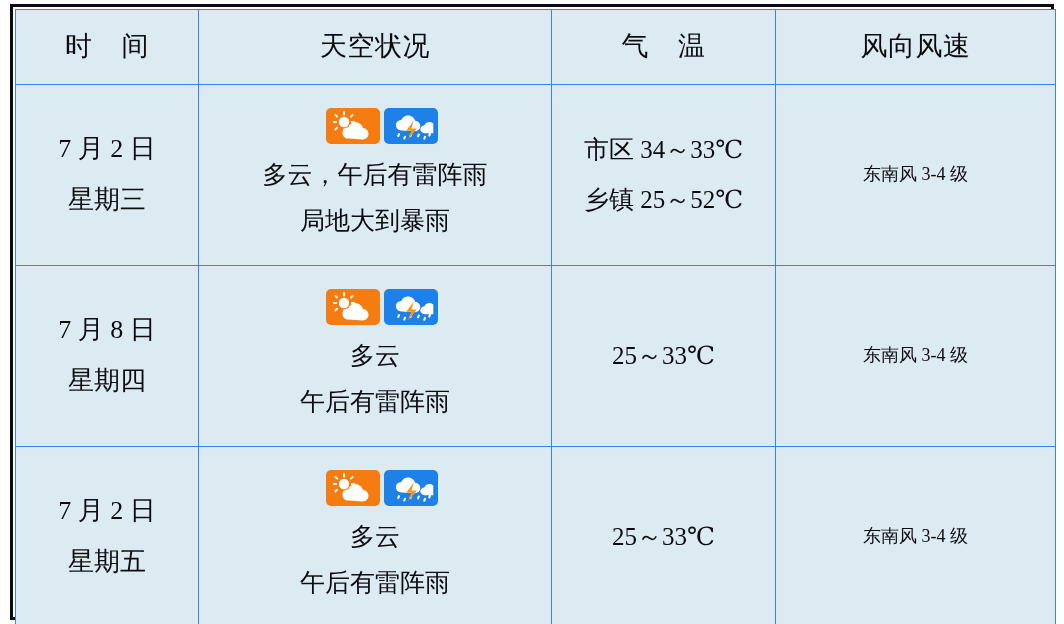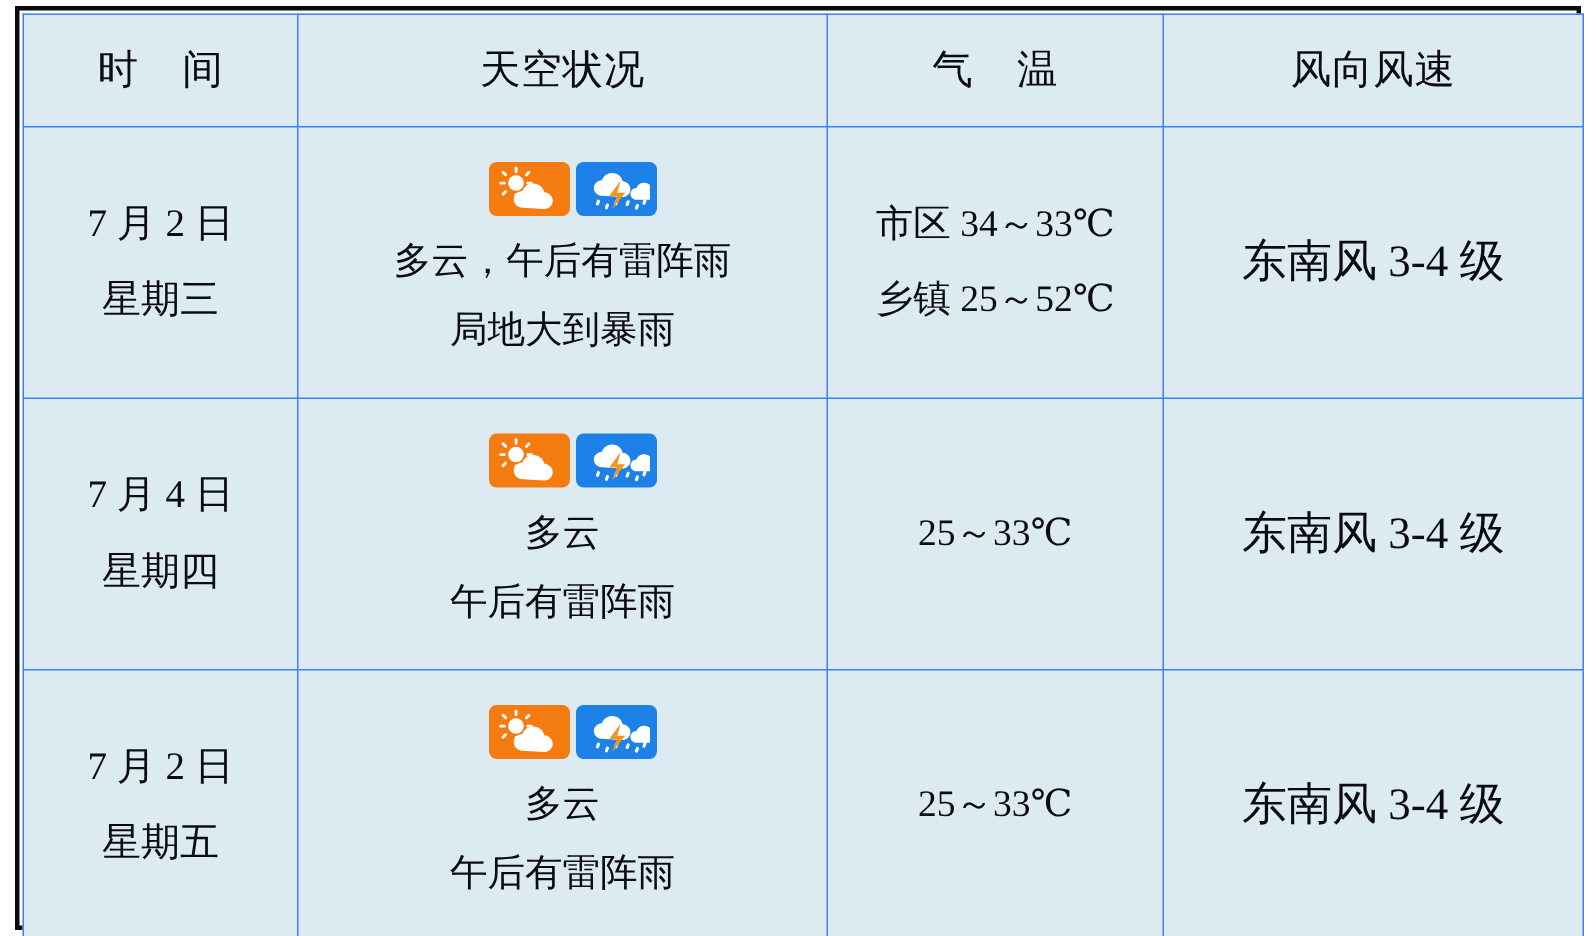--- a/index.html
+++ b/index.html
@@ -109,21 +109,21 @@
 
   .temp-line {
     display: block;
     font-size: 25px;
     line-height: 2.0;
     white-space: pre;
   }
 
   .wind-line {
     display: block;
-    font-size: 30px;
+    font-size: 18px;
     line-height: 1.2;
     white-space: pre;
   }
 </style>
 </head>
 <body>
 
 <div class="table-wrap">
   <table class="forecast">
     <colgroup>
@@ -198,21 +198,21 @@
           <span class="temp-line">市区 34～33℃</span>
           <span class="temp-line">乡镇 25～52℃</span>
         </td>
         <td>
           <span class="wind-line">东南风 3-4 级</span>
         </td>
       </tr>
 
       <tr class="data-row">
         <td>
-          <span class="date-block">7 月 4 日</span>
+          <span class="date-block">7 月 8 日</span>
           <span class="date-block">星期四</span>
         </td>
         <td>
           <span class="sky-cell-inner">
             <span class="icon-row">
               <span class="wx-icon sun-cloud">
                 <svg viewBox="0 0 54 36" xmlns="http://www.w3.org/2000/svg">
                   <g fill="#ffffff">
                     <circle cx="18" cy="14" r="5.2"></circle>
                     <rect x="17.1" y="3.1" width="1.9" height="4.4" rx="0.9"></rect>

